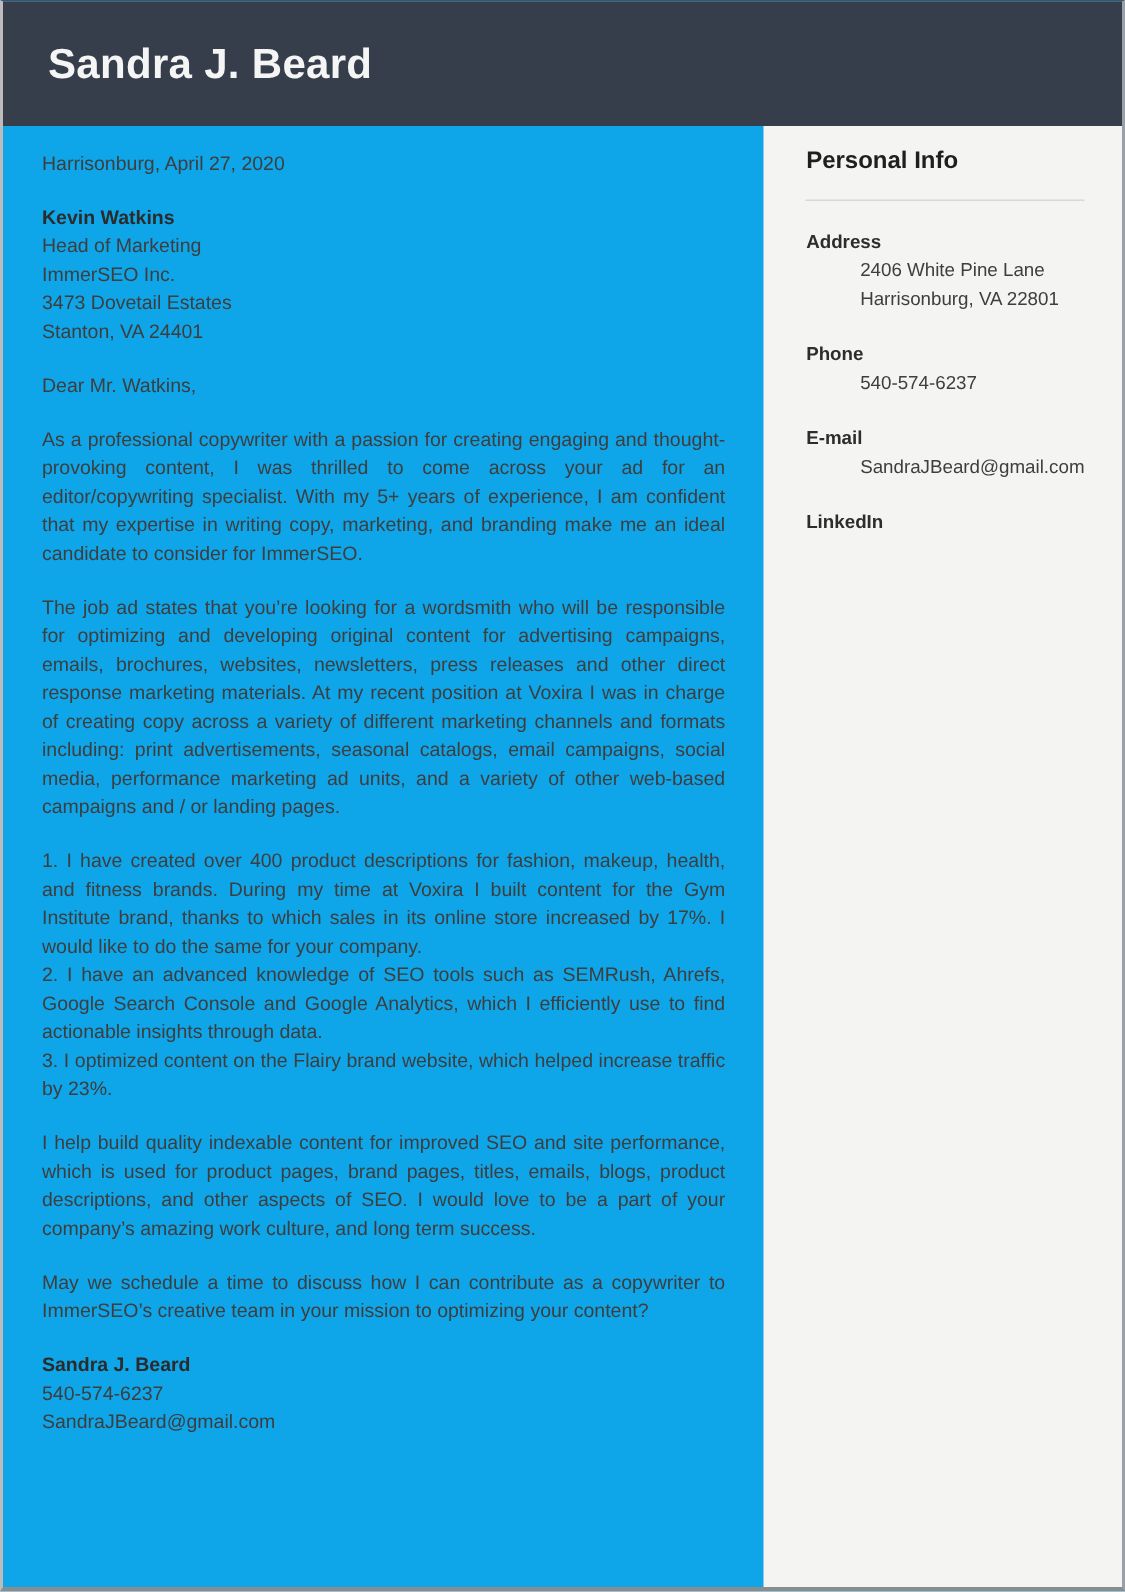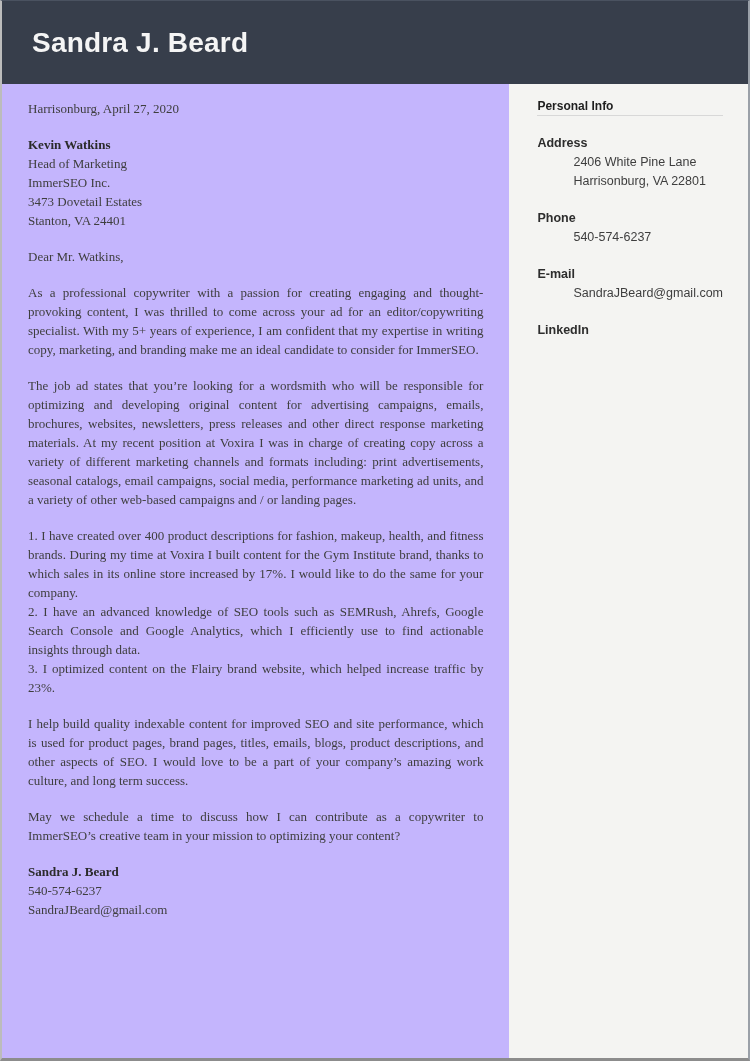--- a/index.html
+++ b/index.html
@@ -1,21 +1,21 @@
 <!DOCTYPE html>
 <html><head>
 <meta charset="utf-8">
 <style>
   html, body { margin: 0; padding: 0; background: #ffffff; }
   .page {
     width: 750px;
     height: 1061px;
     box-sizing: border-box;
     position: relative;
-    background: #c4b5fd;
+    background: #0ea5e9;
     border-left: 2px solid #bcbcbc;
     border-right: 2px solid #9aa0a8;
     border-top: 1px solid #4a5260;
     border-bottom: 3px solid #8c8c8c;
     font-family: "Liberation Sans", sans-serif;
     overflow: hidden;
   }
   .header {
     height: 83px;
     background: #373e4b;
@@ -33,21 +33,20 @@
   .content {
     display: flex;
     height: calc(1061px - 83px - 4px);
   }
   .main {
     width: 523px;
     box-sizing: border-box;
     padding: 15px 26px 0 26px;
     font-size: 13px;
     color: #3e3e3e;
-    font-family: Liberation Serif, serif;
   }
   .main .ln { line-height: 19px; }
   .para {
     margin: 16px 0 17px 0;
     line-height: 19px;
     text-align: justify;
   }
   .block { margin: 0 0 17px 0; }
   .bold { font-weight: bold; color: #2b2b2b; }
   .list-block { margin: 0 0 17px 0; }
@@ -55,24 +54,24 @@
   .sidebar {
     flex: 1;
     background: #f4f4f2;
     box-sizing: border-box;
     padding: 15px 25px 0 28px;
     font-size: 12.5px;
     color: #3e3e3e;
   }
   .side-title {
     margin: 0 0 10px 0;
-    font-size: 12px;
+    font-size: 16px;
     font-weight: bold;
     color: #1f1f1f;
-    padding-bottom: 2px;
+    padding-bottom: 16px;
     border-bottom: 1px solid #d8d8d8;
   }
   .side-label {
     font-weight: bold;
     color: #2d2d2d;
     line-height: 19px;
     margin-top: 18px;
   }
   .side-value { line-height: 19px; margin-left: 36px; }
 </style>

